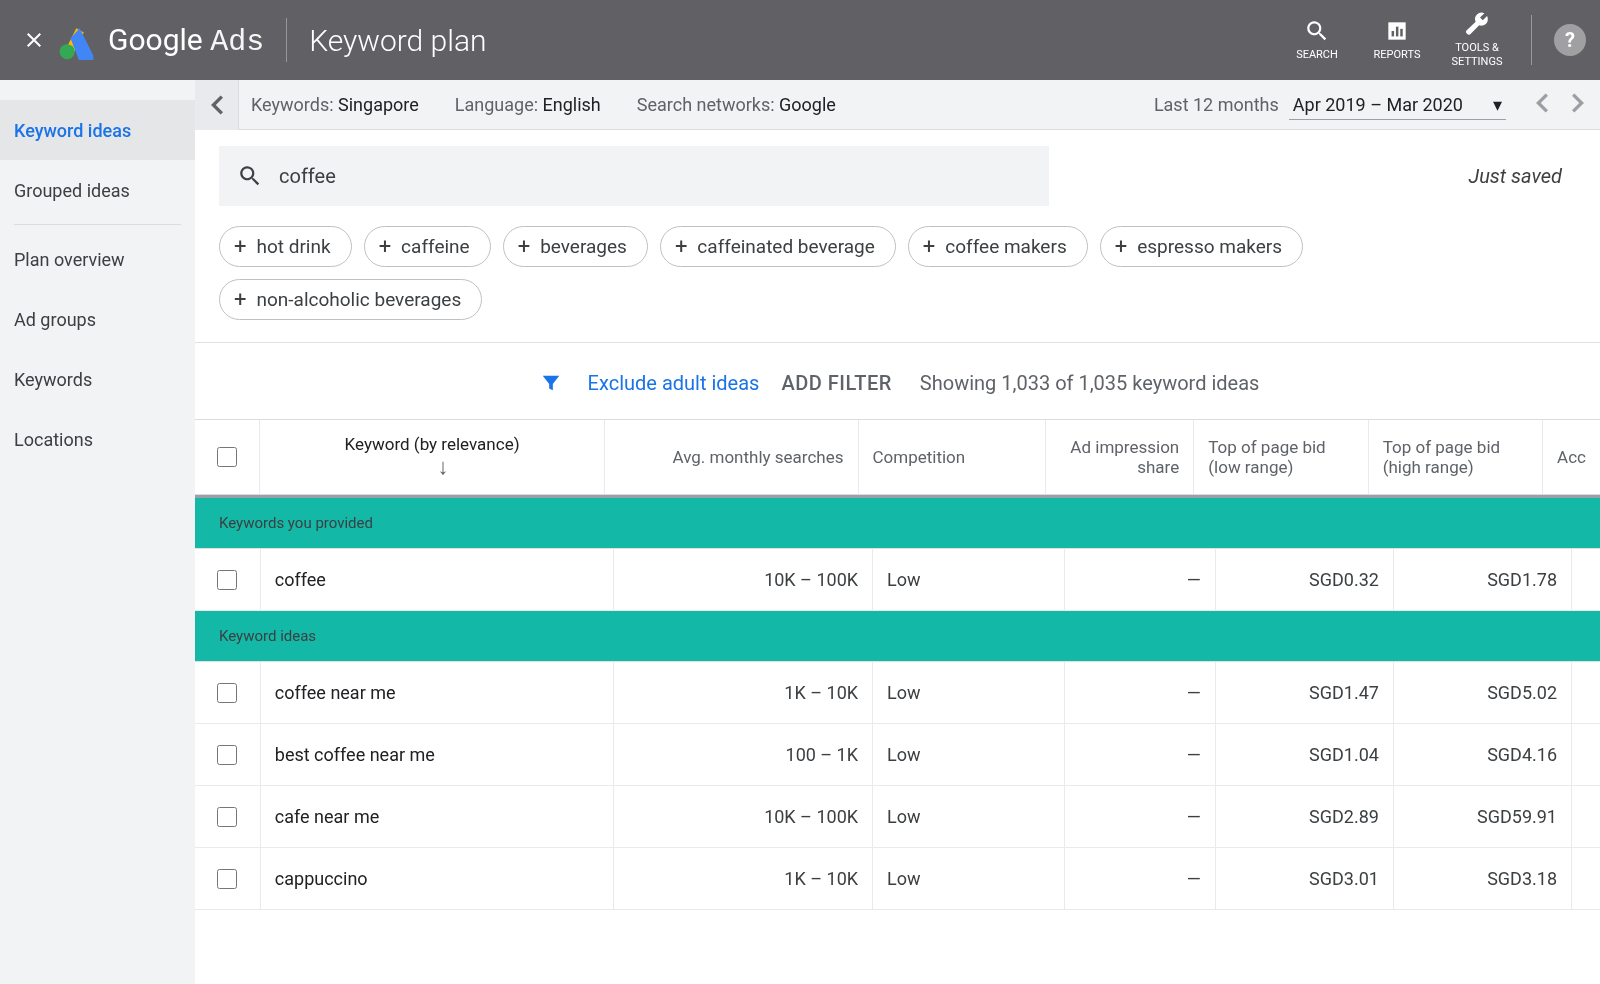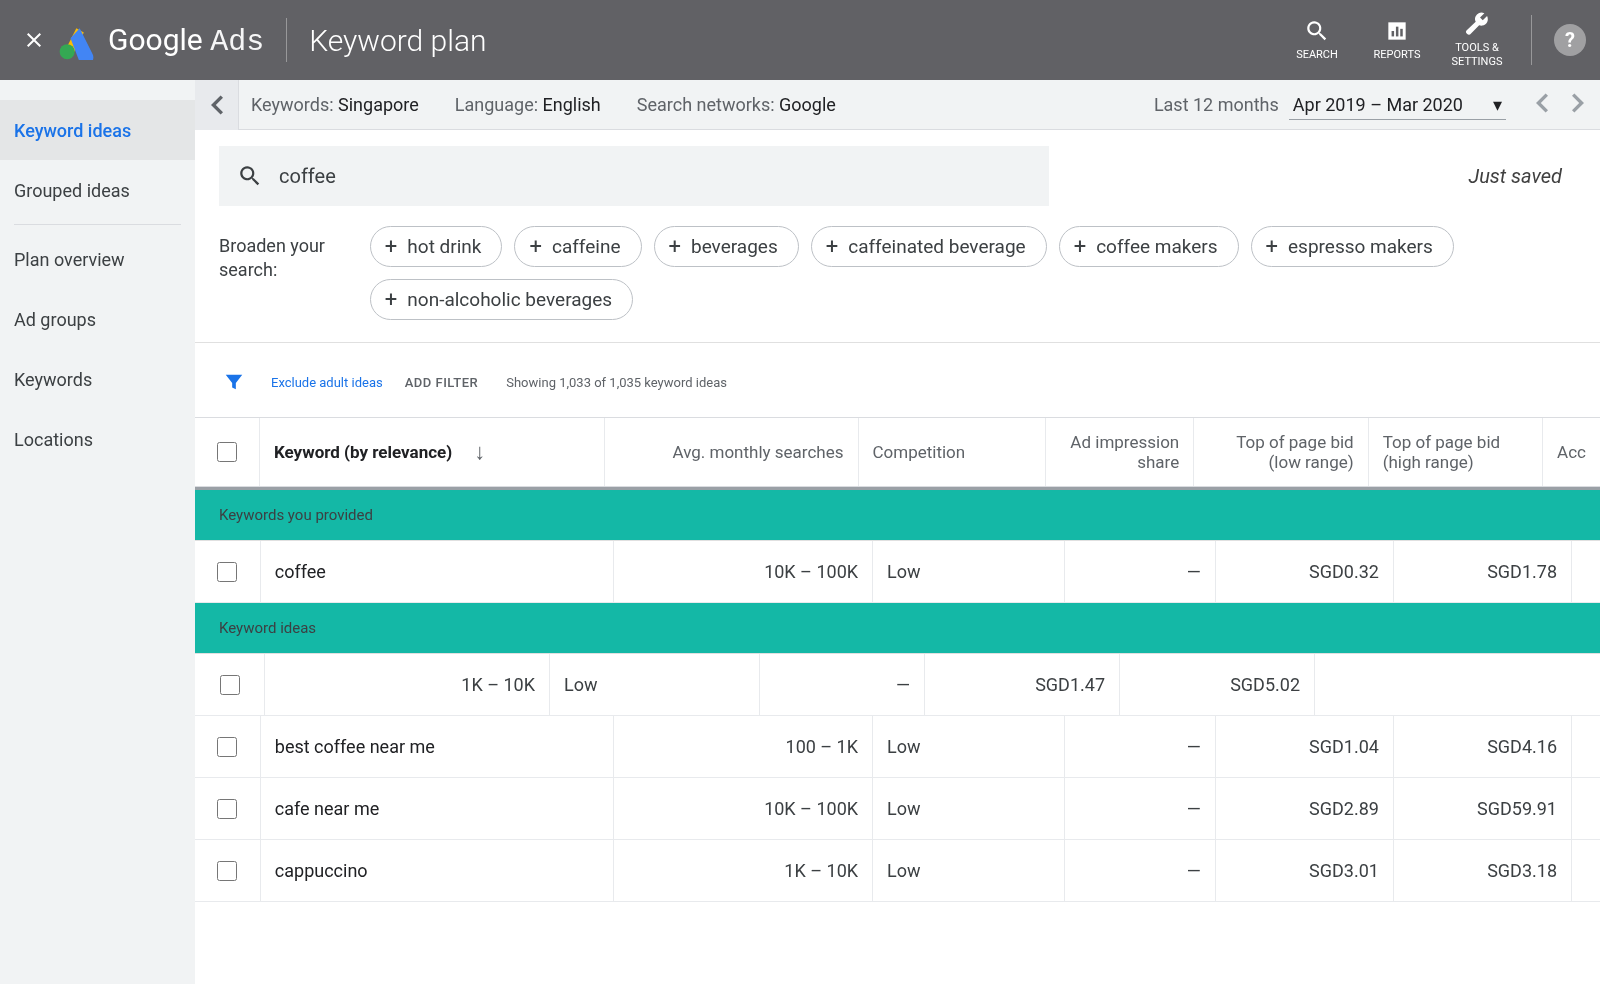--- a/index.html
+++ b/index.html
@@ -47,40 +47,40 @@
 .justsaved { margin-left:auto; color:#404040; font-style:italic; font-size:20px; padding-right:14px; }
 
 
 .broaden { display:flex; padding:20px 24px 22px 24px; border-bottom:1px solid #e0e0e0; }
 .broaden .lab { width:170px; font-size:18px; color:#3c4043; padding-top:8px; line-height:24px;}
 .broaden .chips { display:flex; flex-wrap:wrap; gap:12px; }
 .chip { border:1px solid #bdc1c6; border-radius:22px; padding:8px 20px 8px 14px; display:inline-flex; align-items:center; font-size:19px; color:#3c4043; cursor:pointer; }
 .chip .plus { font-size:22px; margin-right:10px; line-height:18px; }
 
 
-.filterrow { display:flex; align-items:center; padding:28px 24px 24px 28px; font-size:13px; }
+.filterrow { display:flex; align-items:center; padding:28px 24px 24px 28px; font-size:20px;justify-content:center; }
 .funnel { width:22px; height:22px; fill:#1a73e8; margin-right:26px; }
 .excl { color:#1a73e8; cursor:pointer; margin-right:22px; }
 .addfilter { color:#5f6368; letter-spacing:.5px; cursor:pointer; margin-right:28px; font-weight:500;}
 .showing { color:#5f6368; }
 
 
 .tbl { width:100%; border-top:1px solid #dadce0; border-bottom:3px solid #9aa0a6; }
 .thead { display:flex; align-items:stretch; border-bottom:1px solid #dadce0; color:#5f6368; font-size:17px; }
 .thead .cell, .row .cell { border-right:1px solid #e8eaed; padding:14px 14px; display:flex; align-items:center; }
 .thead .cell { min-height:68px; }
 .cell.chk { width:70px; justify-content:center; }
 .cell.kw  { width:390px; }
 .cell.avg { width:285px; justify-content:flex-end; text-align:right;}
 .cell.comp{ width:210px; }
 .cell.imp { width:165px; justify-content:flex-end; text-align:right;}
-.cell.low { width:195px; justify-content:flex-end; text-align:right;}
+.cell.low { width:195px; justify-content:flex-end; text-align:left;}
 .cell.high{ width:195px; justify-content:flex-end; text-align:left;}
 .cell.acc { flex:1; border-right:none; }
-.thead .kw { font-weight:700; color:#202124; }
+.thead .kw { font-weight:400; color:#202124;flex-direction:column; }
 .thead .sorticon { margin-left:22px; font-size:22px; color:#5f6368; }
 input.chkbx { width:20px; height:20px; accent-color:#5f6368; cursor:pointer;}
 
 .section { background:#14b8a6; padding:16px 24px; font-size:15px; color:#3c4043; border-bottom:1px solid #e0e0e0; }
 .row { display:flex; border-bottom:1px solid #e8eaed; font-size:18px; color:#3c4043; min-height:62px; }
 .row .kw { color:#202124; }
 </style>
 </head>
 <body>
 
@@ -173,21 +173,20 @@
     <div class="searchbox">
       <svg viewBox="0 0 24 24">
           <path d="M15.5 14h-.8l-.3-.3a6.5 6.5 0 1 0-.7.7l.3.3v.8l5 5 1.5-1.5-5-5zM9.5 14A4.5 4.5 0 1 1 14 9.5 4.5 4.5 0 0 1 9.5 14z"></path>
         </svg>
       <span class="q">coffee</span>
     </div>
     <span class="justsaved">Just saved</span>
   </div>
 
   <div class="broaden">
-    <div class="lab">Broaden your search:</div>
     <div class="chips" id="chips">
         <span class="chip"><span class="plus">+</span>hot drink</span>
         <span class="chip"><span class="plus">+</span>caffeine</span>
         <span class="chip"><span class="plus">+</span>beverages</span>
         <span class="chip"><span class="plus">+</span>caffeinated beverage</span>
         <span class="chip"><span class="plus">+</span>coffee makers</span>
         <span class="chip"><span class="plus">+</span>espresso makers</span>
         <span class="chip"><span class="plus">+</span>non-alcoholic beverages</span>
       </div>
   </div>
@@ -233,20 +232,21 @@
         <div class="cell high">SGD1.78</div>
         <div class="cell acc"></div>
       </div>
     </div>
   <div class="section">Keyword ideas</div>
   <div id="rows-ideas">
       <div class="row">
         <div class="cell chk">
           <input type="checkbox" class="chkbx" style="">
         </div>
+        <div class="cell kw">coffee near me</div>
         <div class="cell avg">1K – 10K</div>
         <div class="cell comp">Low</div>
         <div class="cell imp">—</div>
         <div class="cell low">SGD1.47</div>
         <div class="cell high">SGD5.02</div>
         <div class="cell acc"></div>
       </div>
       <div class="row">
         <div class="cell chk">
           <input type="checkbox" class="chkbx" style="">

